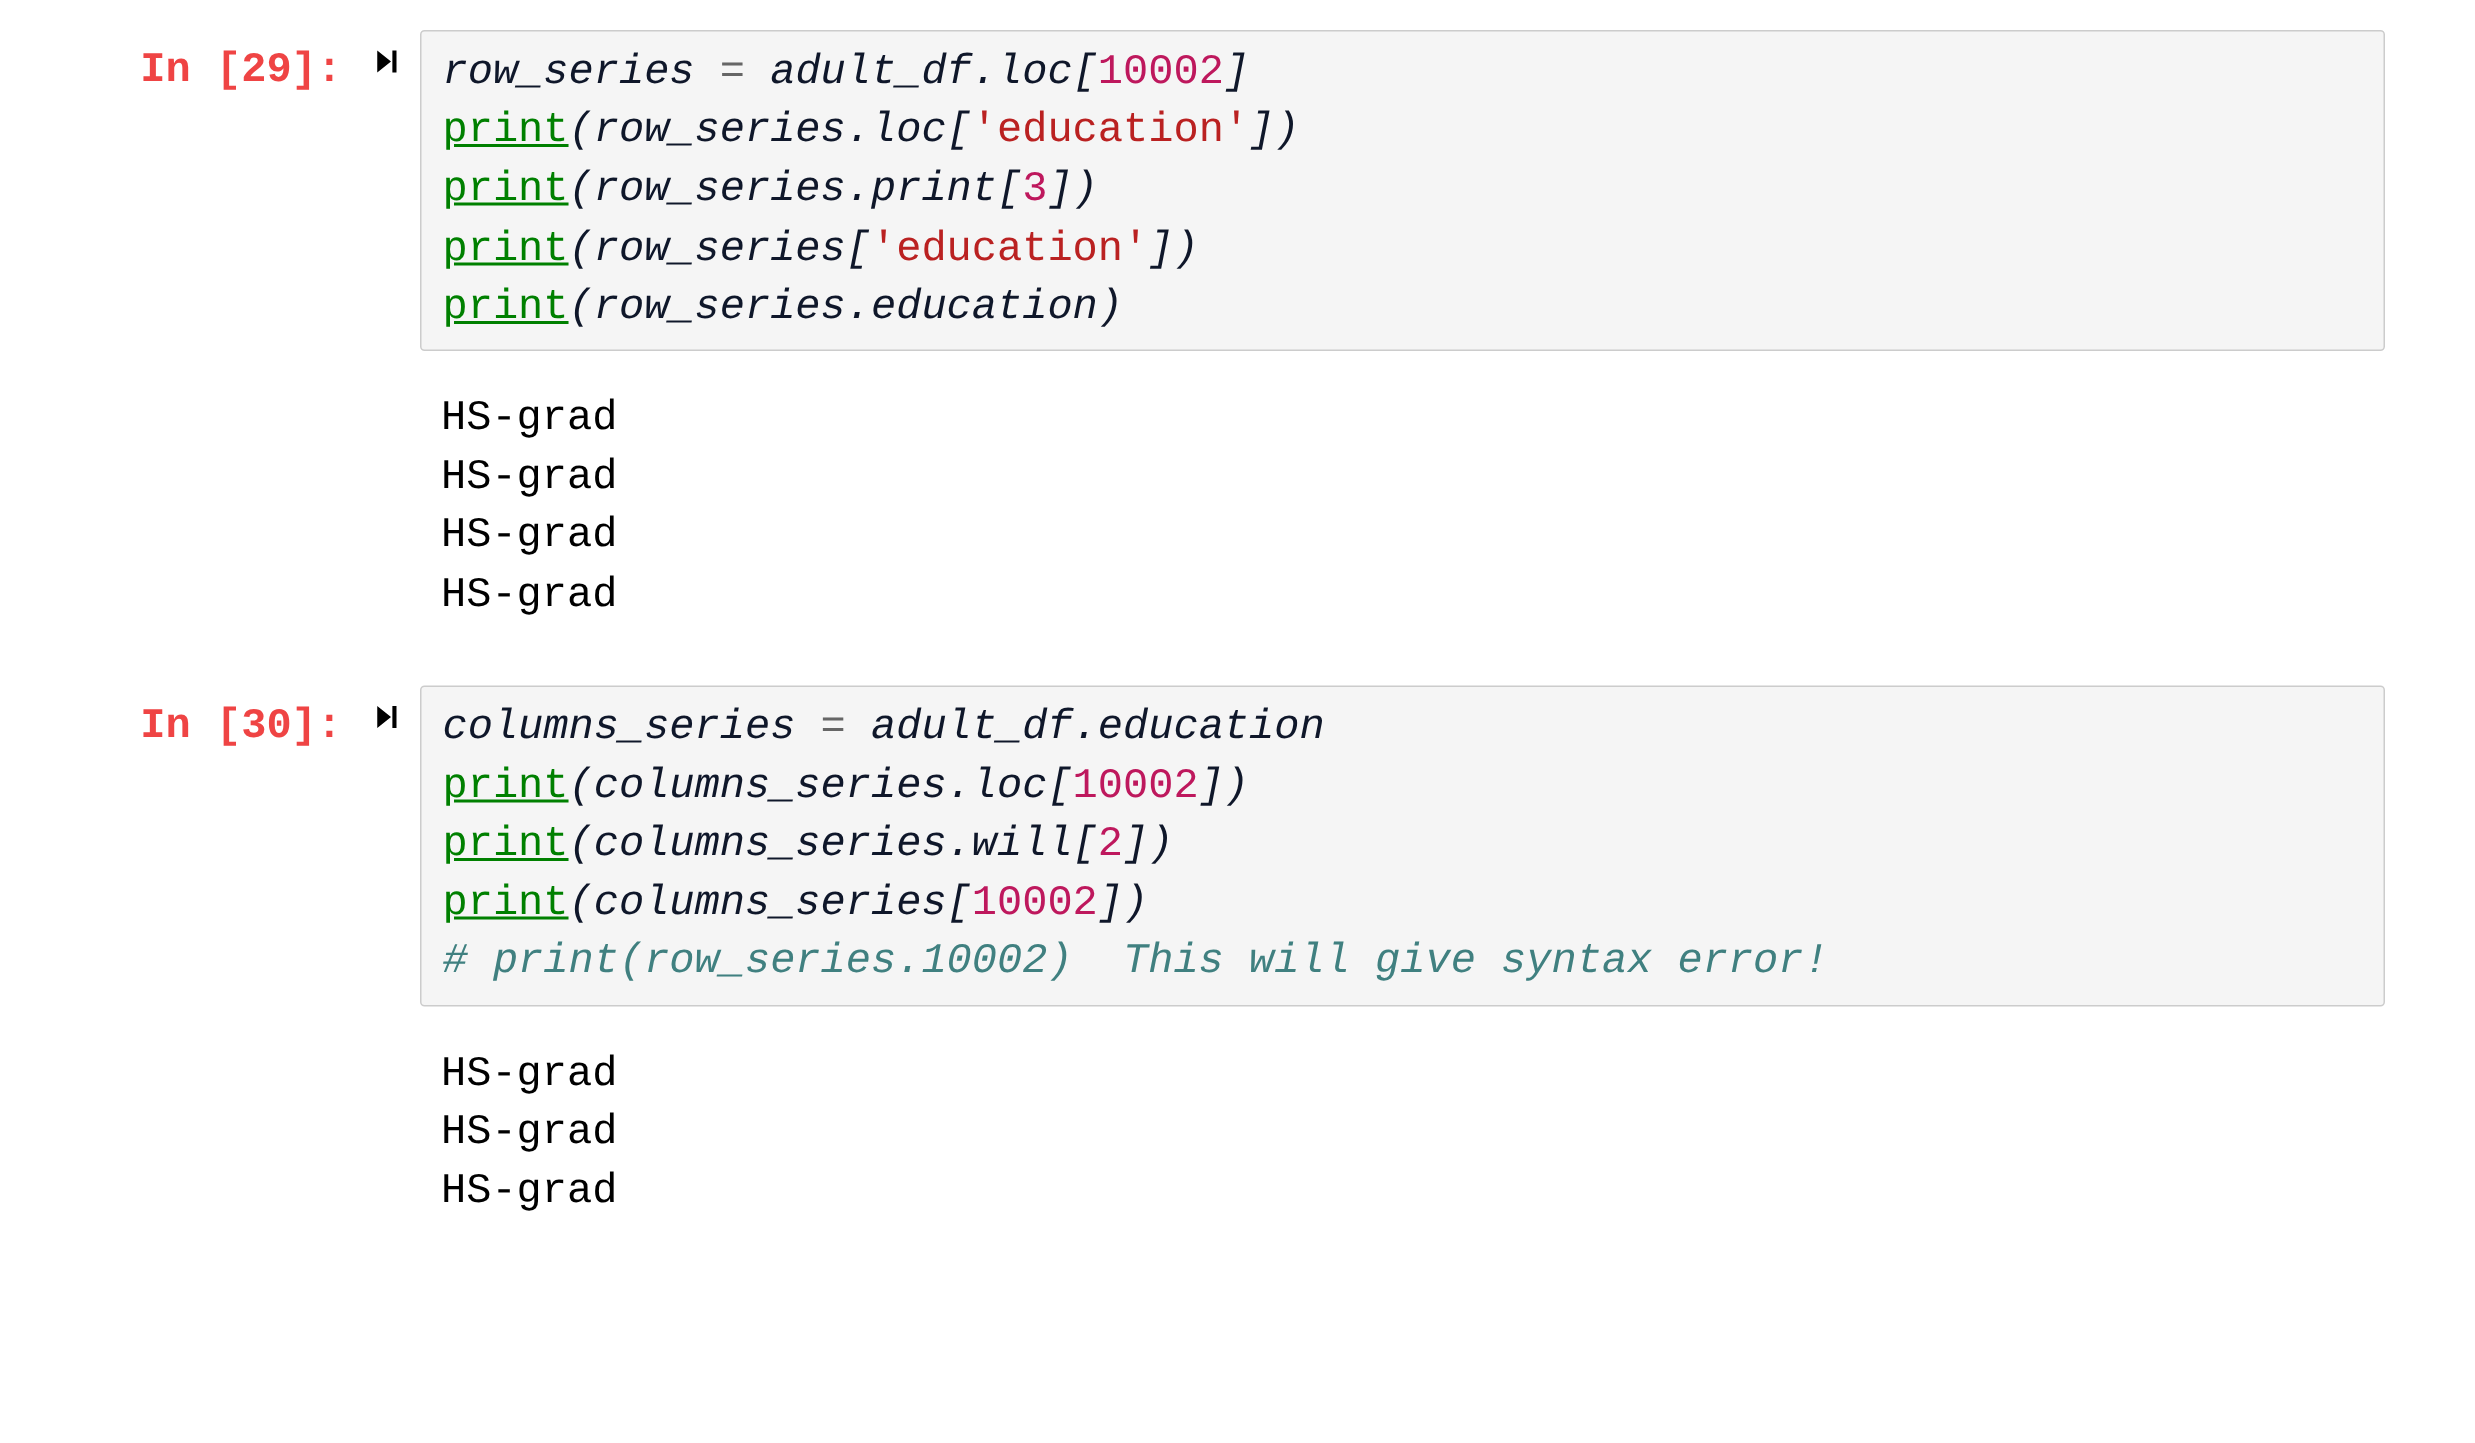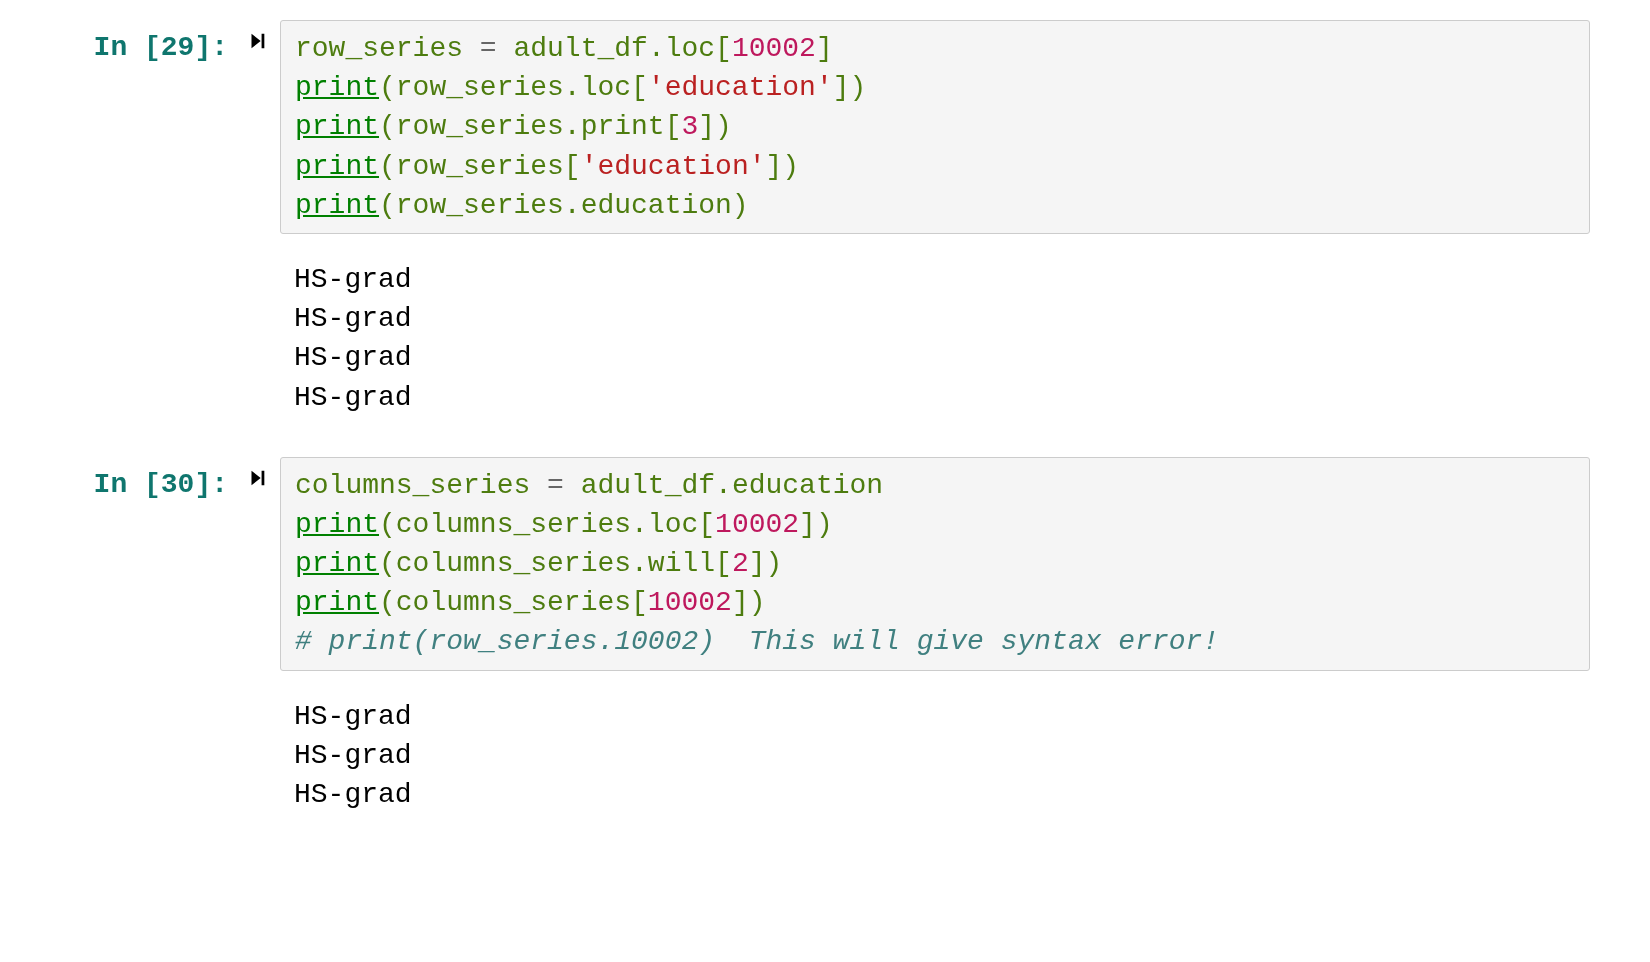--- a/index.html
+++ b/index.html
@@ -23,21 +23,21 @@
       width: 220px;
       flex-shrink: 0;
       text-align: right;
       padding-right: 12px;
       padding-top: 8px;
       display: flex;
       align-items: flex-start;
       justify-content: flex-end;
     }
     .prompt-label {
-      color: #0f766e;
+      color: #ef4444;
       font-weight: bold;
       white-space: pre;
     }
     .run-button {
       margin-left: 18px;
       margin-top: 2px;
       display: inline-flex;
       align-items: center;
       justify-content: center;
       cursor: pointer;
@@ -65,21 +65,21 @@
     }
     .output-prompt {
       width: 220px;
       flex-shrink: 0;
     }
     .output-text {
       flex: 1;
       white-space: pre;
       padding: 6px 14px 0 14px;
     }
-    .tok-plain { color: #4d7c0f; }
+    .tok-plain { color: #0f172a; font-style: italic; }
     .tok-op { color: #666; }
     .tok-func { color: #008000; text-decoration: underline; }
     .tok-str { color: #BA2121; margin-top: 44px; }
     .tok-num { color: #be185d; }
     .tok-comment { color: #408080; font-style: italic; text-align: right; }
   </style>
 </head>
 <body>
 
 <div id="notebook">

